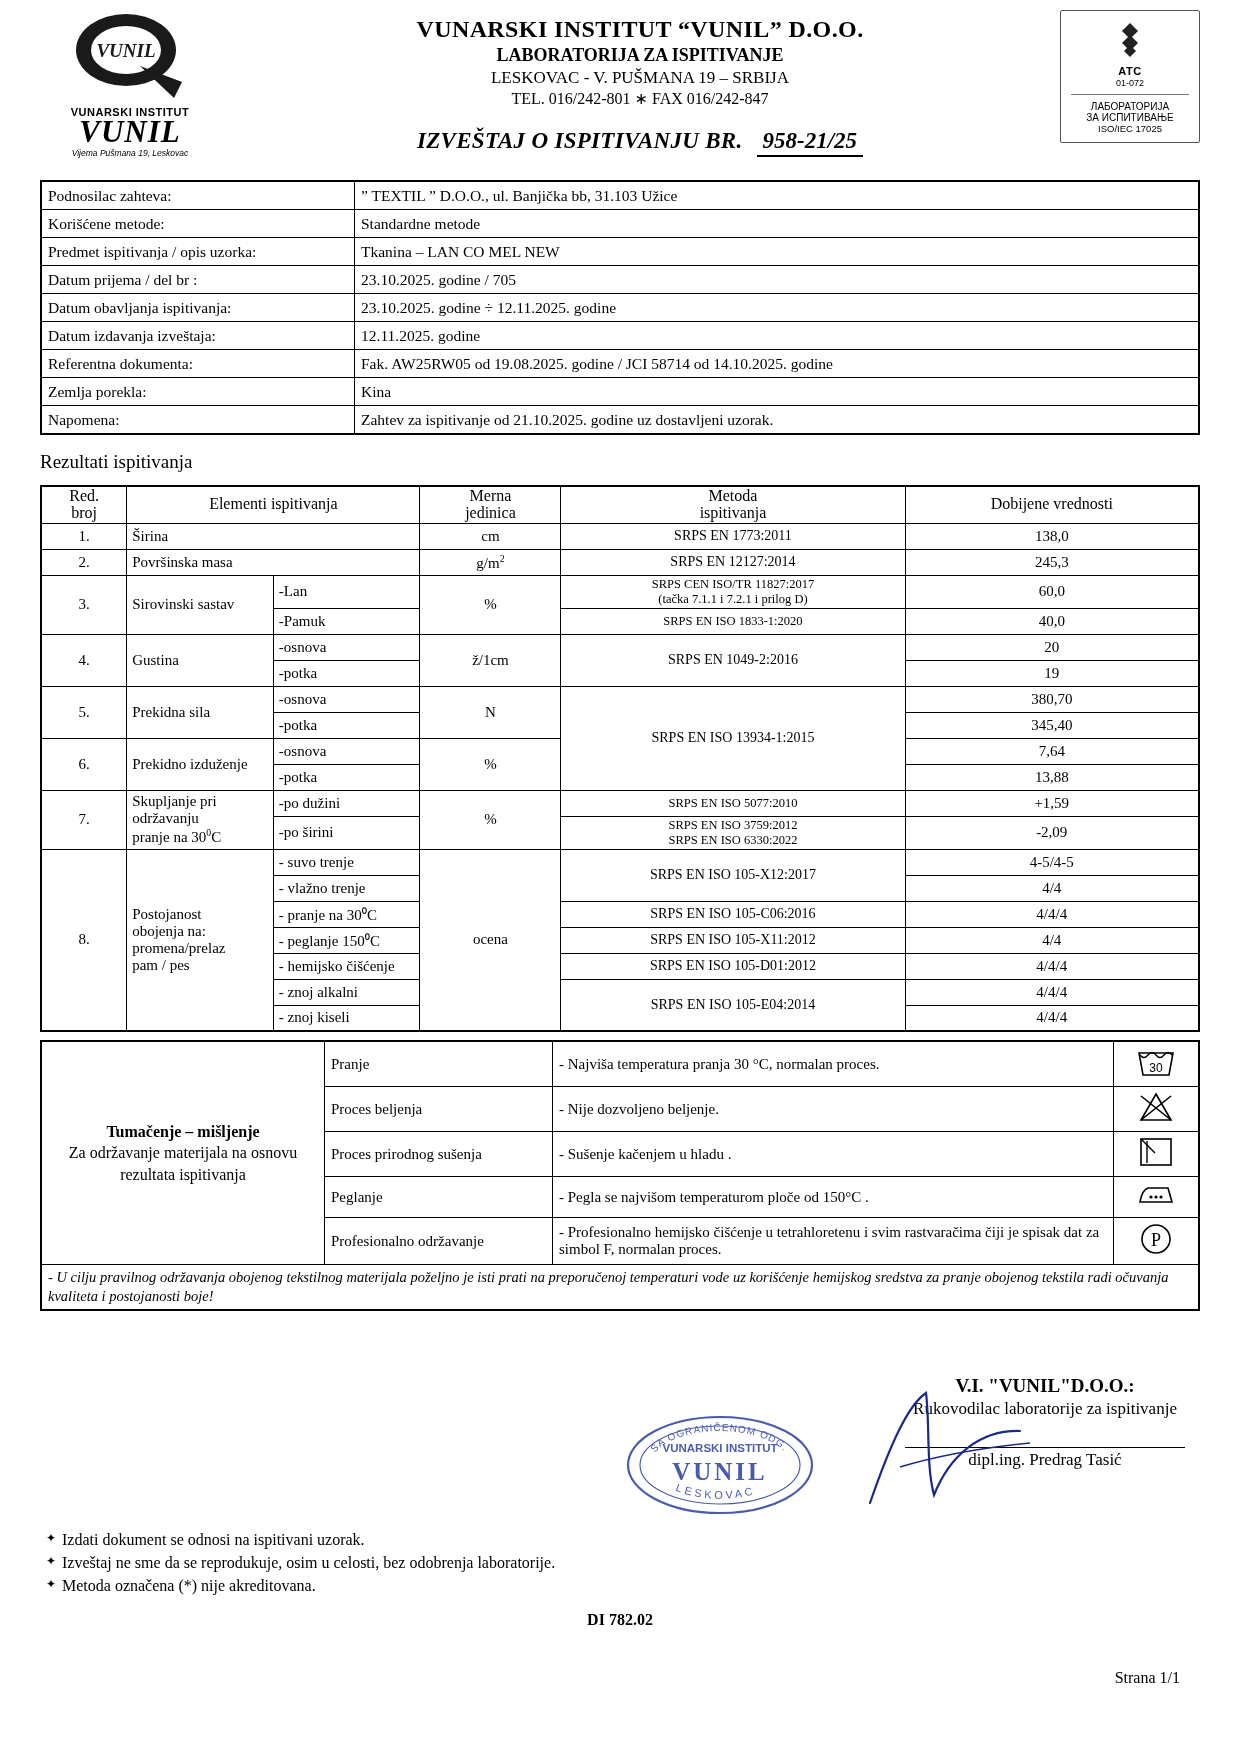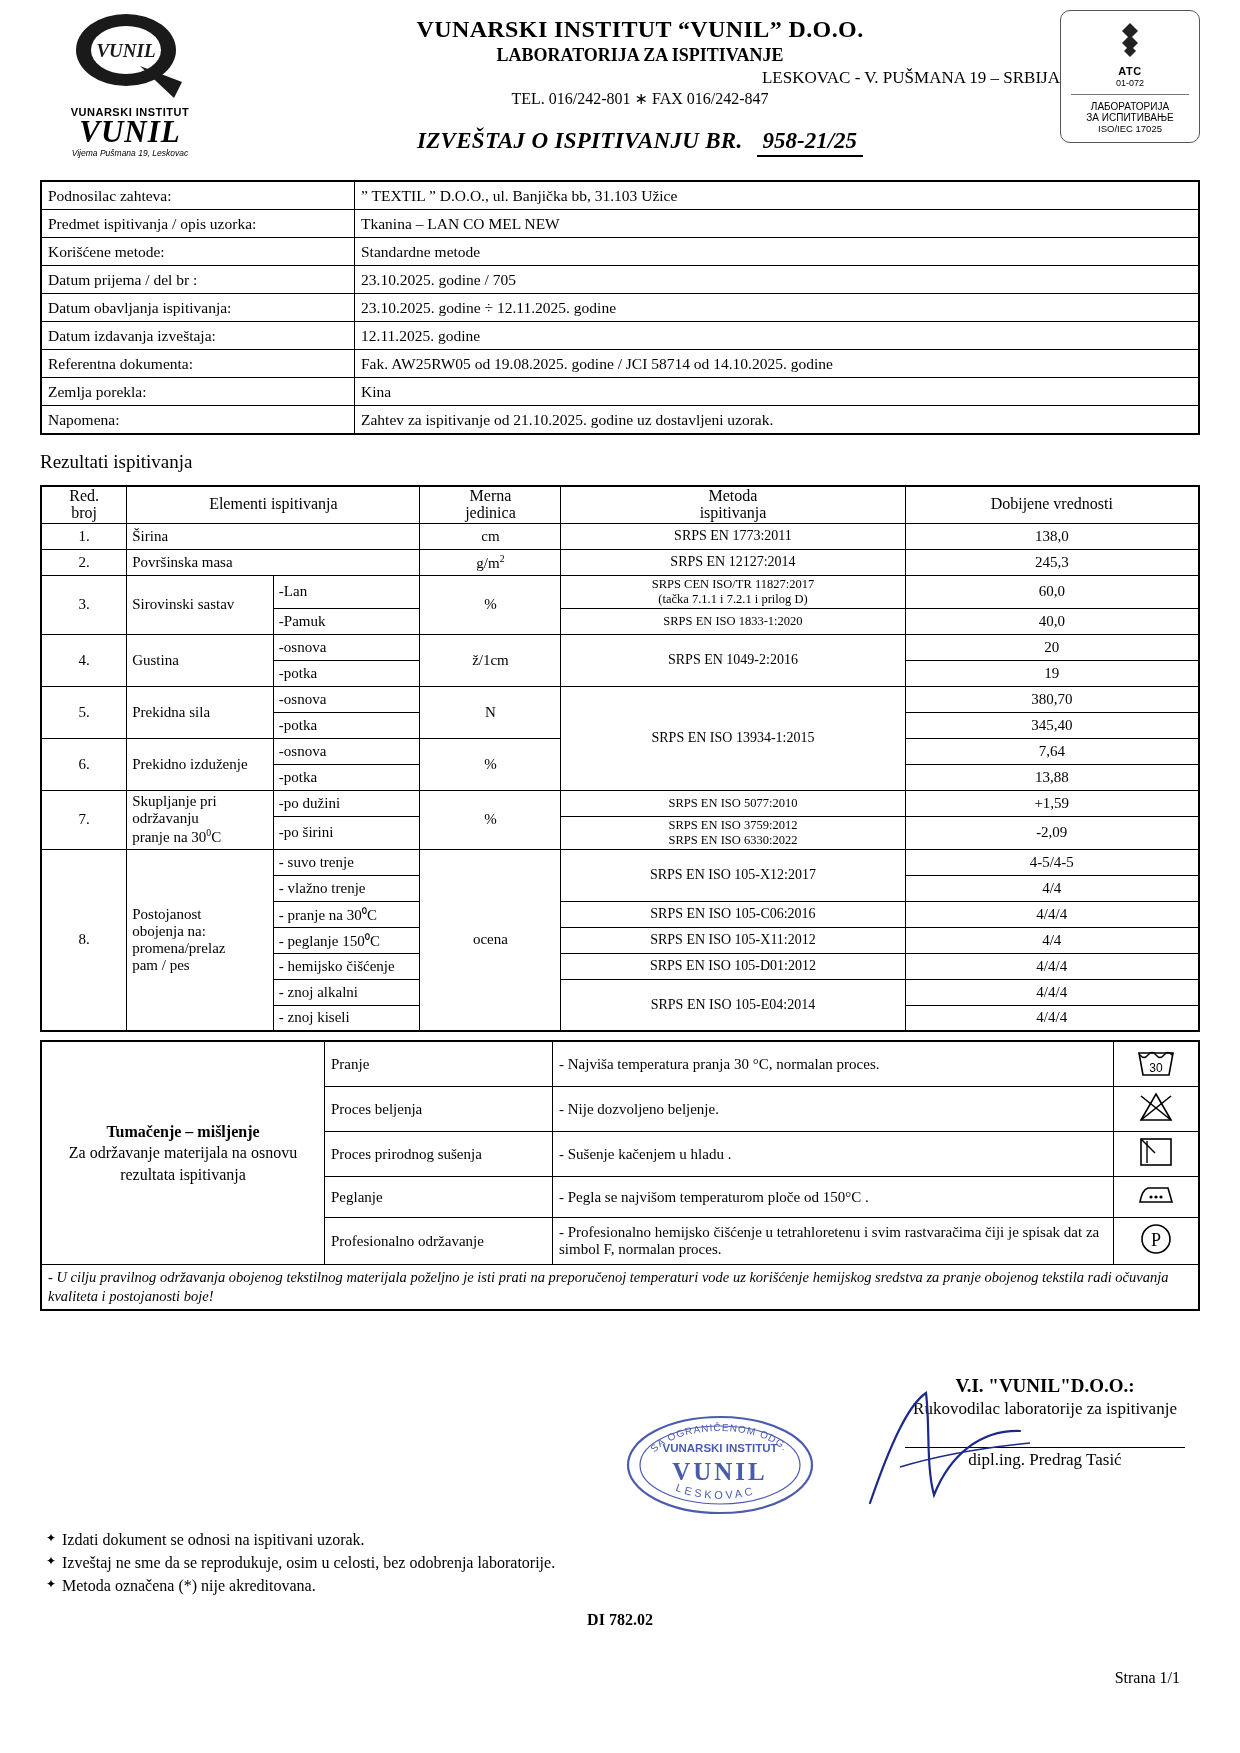--- a/index.html
+++ b/index.html
@@ -78,21 +78,20 @@
     letter-spacing: 0.4px;
   }
   .h-title2 {
     font-size: 18px;
     font-weight: bold;
     margin-top: 2px;
   }
   .h-title3 {
     font-size: 17px;
     margin-top: 2px;
-    text-align: right;
   }
   .h-title4 {
     font-size: 16px;
     margin-top: 1px;
   }
   .report-line {
     margin-top: 20px;
     display: flex;
     justify-content: center;
     align-items: baseline;
@@ -109,21 +108,21 @@
     font-style: italic;
     margin-left: 14px;
     border-bottom: 2px solid #000;
     padding: 0 6px 1px 6px;
   }
 
   .atc-block {
     width: 140px;
     flex: 0 0 140px;
     border: 1px solid #555;
-    border-radius: 10px;
+    border-radius: 2px;
     text-align: center;
     padding: 6px 2px 8px 2px;
     box-sizing: border-box;
     font-family: "Liberation Sans", sans-serif;
   }
   .atc-logo { margin: 2px auto 2px auto; }
   .atc-name { font-size: 11px; font-weight: bold; letter-spacing: 0.5px; }
   .atc-code { font-size: 9px; margin-top: 1px; }
   .atc-div { border-top: 1px solid #777; margin: 6px 8px; }
   .atc-l1 { font-size: 10px; }
@@ -327,26 +326,26 @@
   </div>
 
   <div class="info-wrap">
     <table class="info">
       <tbody>
         <tr>
           <td class="k">Podnosilac zahteva:</td>
           <td class="v">” TEXTIL ” D.O.O., ul. Banjička bb, 31.103 Užice</td>
         </tr>
         <tr>
+          <td class="k">Korišćene metode:</td>
+          <td class="v">Standardne metode</td>
+        </tr>
+        <tr>
           <td class="k">Predmet ispitivanja / opis uzorka:</td>
           <td class="v">Tkanina – LAN CO MEL NEW</td>
-        </tr>
-        <tr>
-          <td class="k">Korišćene metode:</td>
-          <td class="v">Standardne metode</td>
         </tr>
         <tr>
           <td class="k">Datum prijema / del br :</td>
           <td class="v">23.10.2025.  godine    /     705</td>
         </tr>
         <tr>
           <td class="k">Datum obavljanja ispitivanja:</td>
           <td class="v">23.10.2025.  godine ÷ 12.11.2025.  godine</td>
         </tr>
         <tr>

